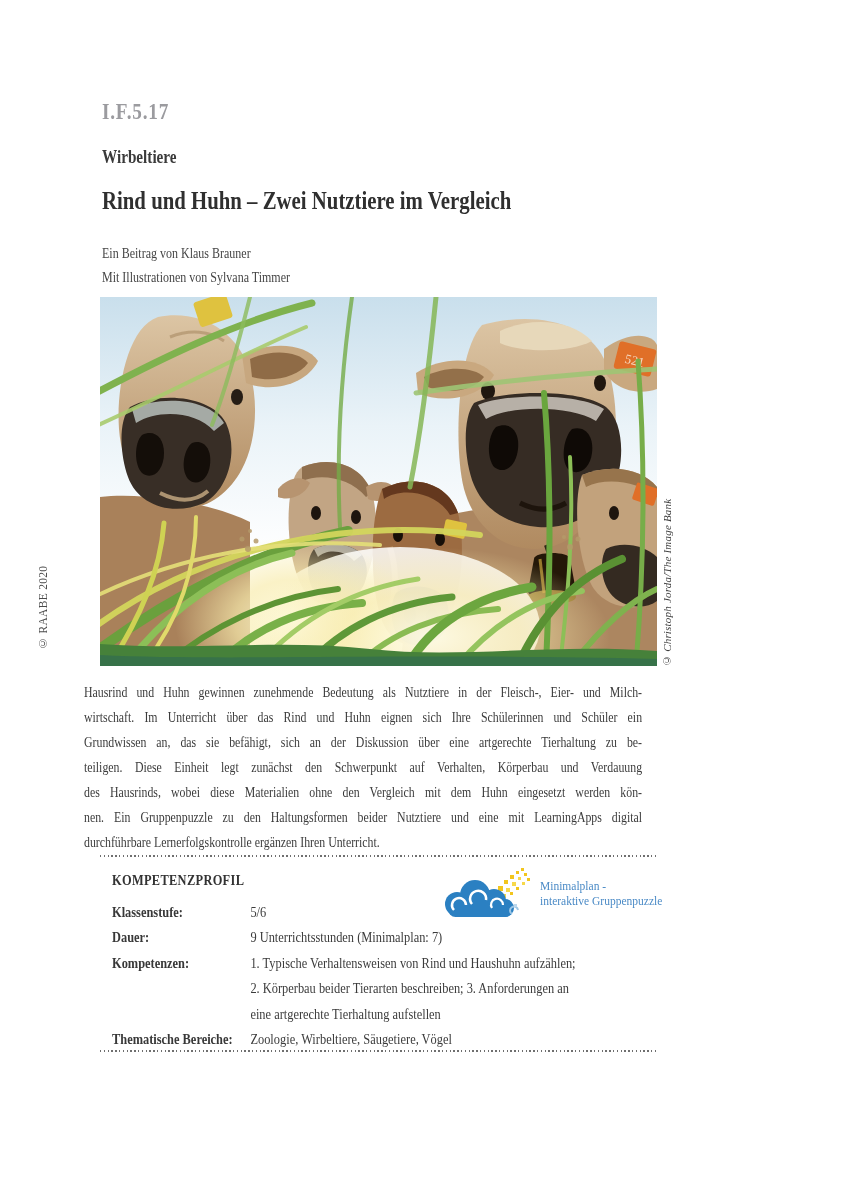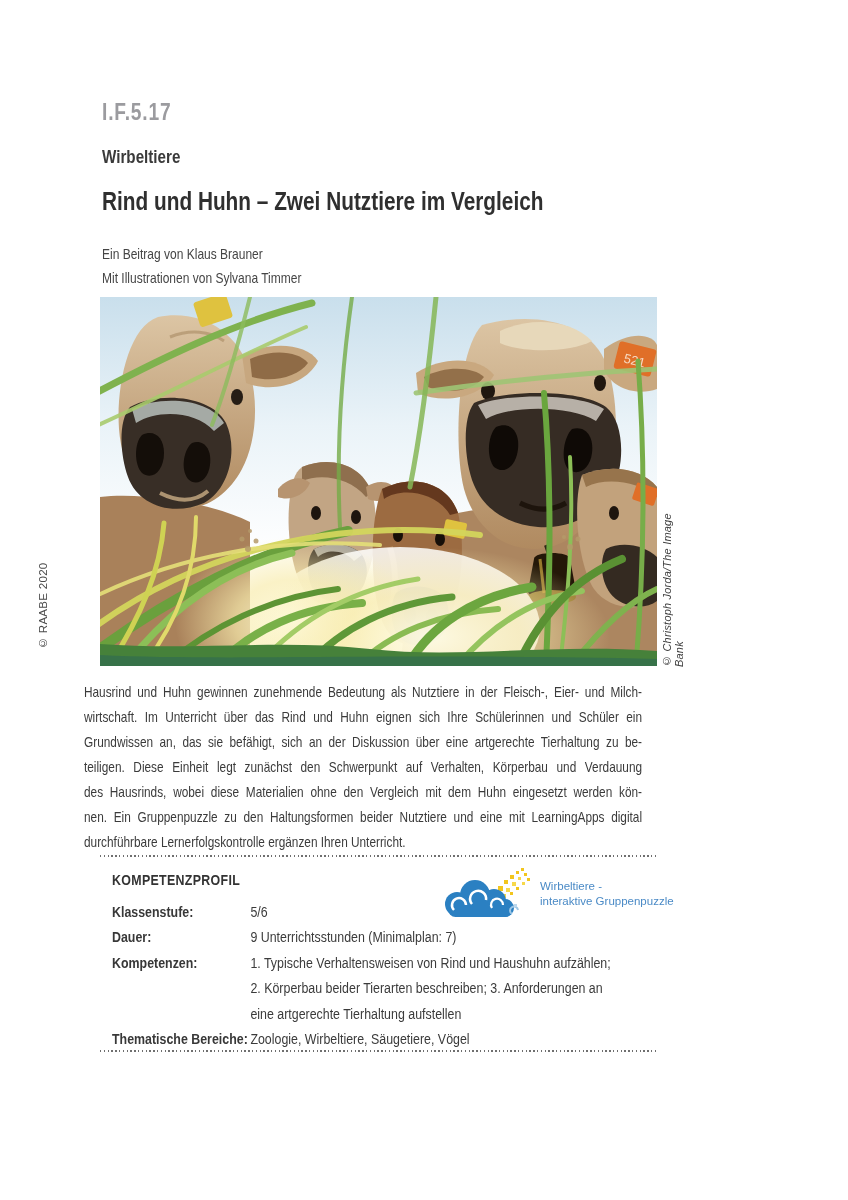--- a/index.html
+++ b/index.html
@@ -1,17 +1,17 @@
 <!DOCTYPE html>
 <html><head>
 <meta charset="utf-8">
 <style>
   html,body{margin:0;padding:0;background:#fff}
   .page{position:relative;width:848px;height:1200px;background:#ffffff;overflow:hidden;
-        font-family:Liberation Sans, sans-serif;color:#3b3b3b}
+        font-family:Liberation Serif, serif;color:#3b3b3b}
   .abs{position:absolute}
   
   .cx{transform:scaleX(0.8);transform-origin:0 0;white-space:nowrap}
   #code{left:102px;top:98px;font-size:24px;font-weight:bold;color:#9b9b9f;letter-spacing:1px}
   #category{left:102px;top:146px;font-size:19px;font-weight:bold;color:#3a3a3a}
   #title{left:102px;top:186px;font-size:26px;font-weight:bold;color:#2f2f2f}
   #byline1{left:102px;top:245px;font-size:15px;color:#454545}
   #byline2{left:102px;top:269px;font-size:15px;color:#454545}
   #photo{left:100px;top:297px;width:557px;height:369px;overflow:hidden}
   #photo svg{display:block}
@@ -225,21 +225,21 @@
         <rect x="6" y="34" width="64" height="15" rx="7.5"></rect>
       </g>
       <path d="M12,42 a7,7 0 1 1 12,-5" stroke="#ffffff" stroke-width="2.5" fill="none"></path>
       <path d="M30,36 a8,8 0 1 1 14,-4" stroke="#ffffff" stroke-width="2.5" fill="none"></path>
       <path d="M50,40 a6,6 0 1 1 11,-3" stroke="#ffffff" stroke-width="2.2" fill="none"></path>
       <path d="M70,46 a4,4 0 1 1 6,-4" stroke="#9ec7e6" stroke-width="2" fill="none"></path>
       <rect x="72" y="36" width="3" height="3" fill="#bcd7ec"></rect>
     </svg>
   </div>
   <div class="abs" id="logo-text">
-    <div>Wirbeltiere -</div>
+    <div>Minimalplan -</div>
     <div>interaktive Gruppenpuzzle</div>
   </div>
 
   <div class="abs" id="rows">
     <div class="prow">
       <div class="plabel">Klassenstufe:</div>
       <div class="pvalue">5/6</div>
     </div>
     <div class="prow">
       <div class="plabel">Dauer:</div>

